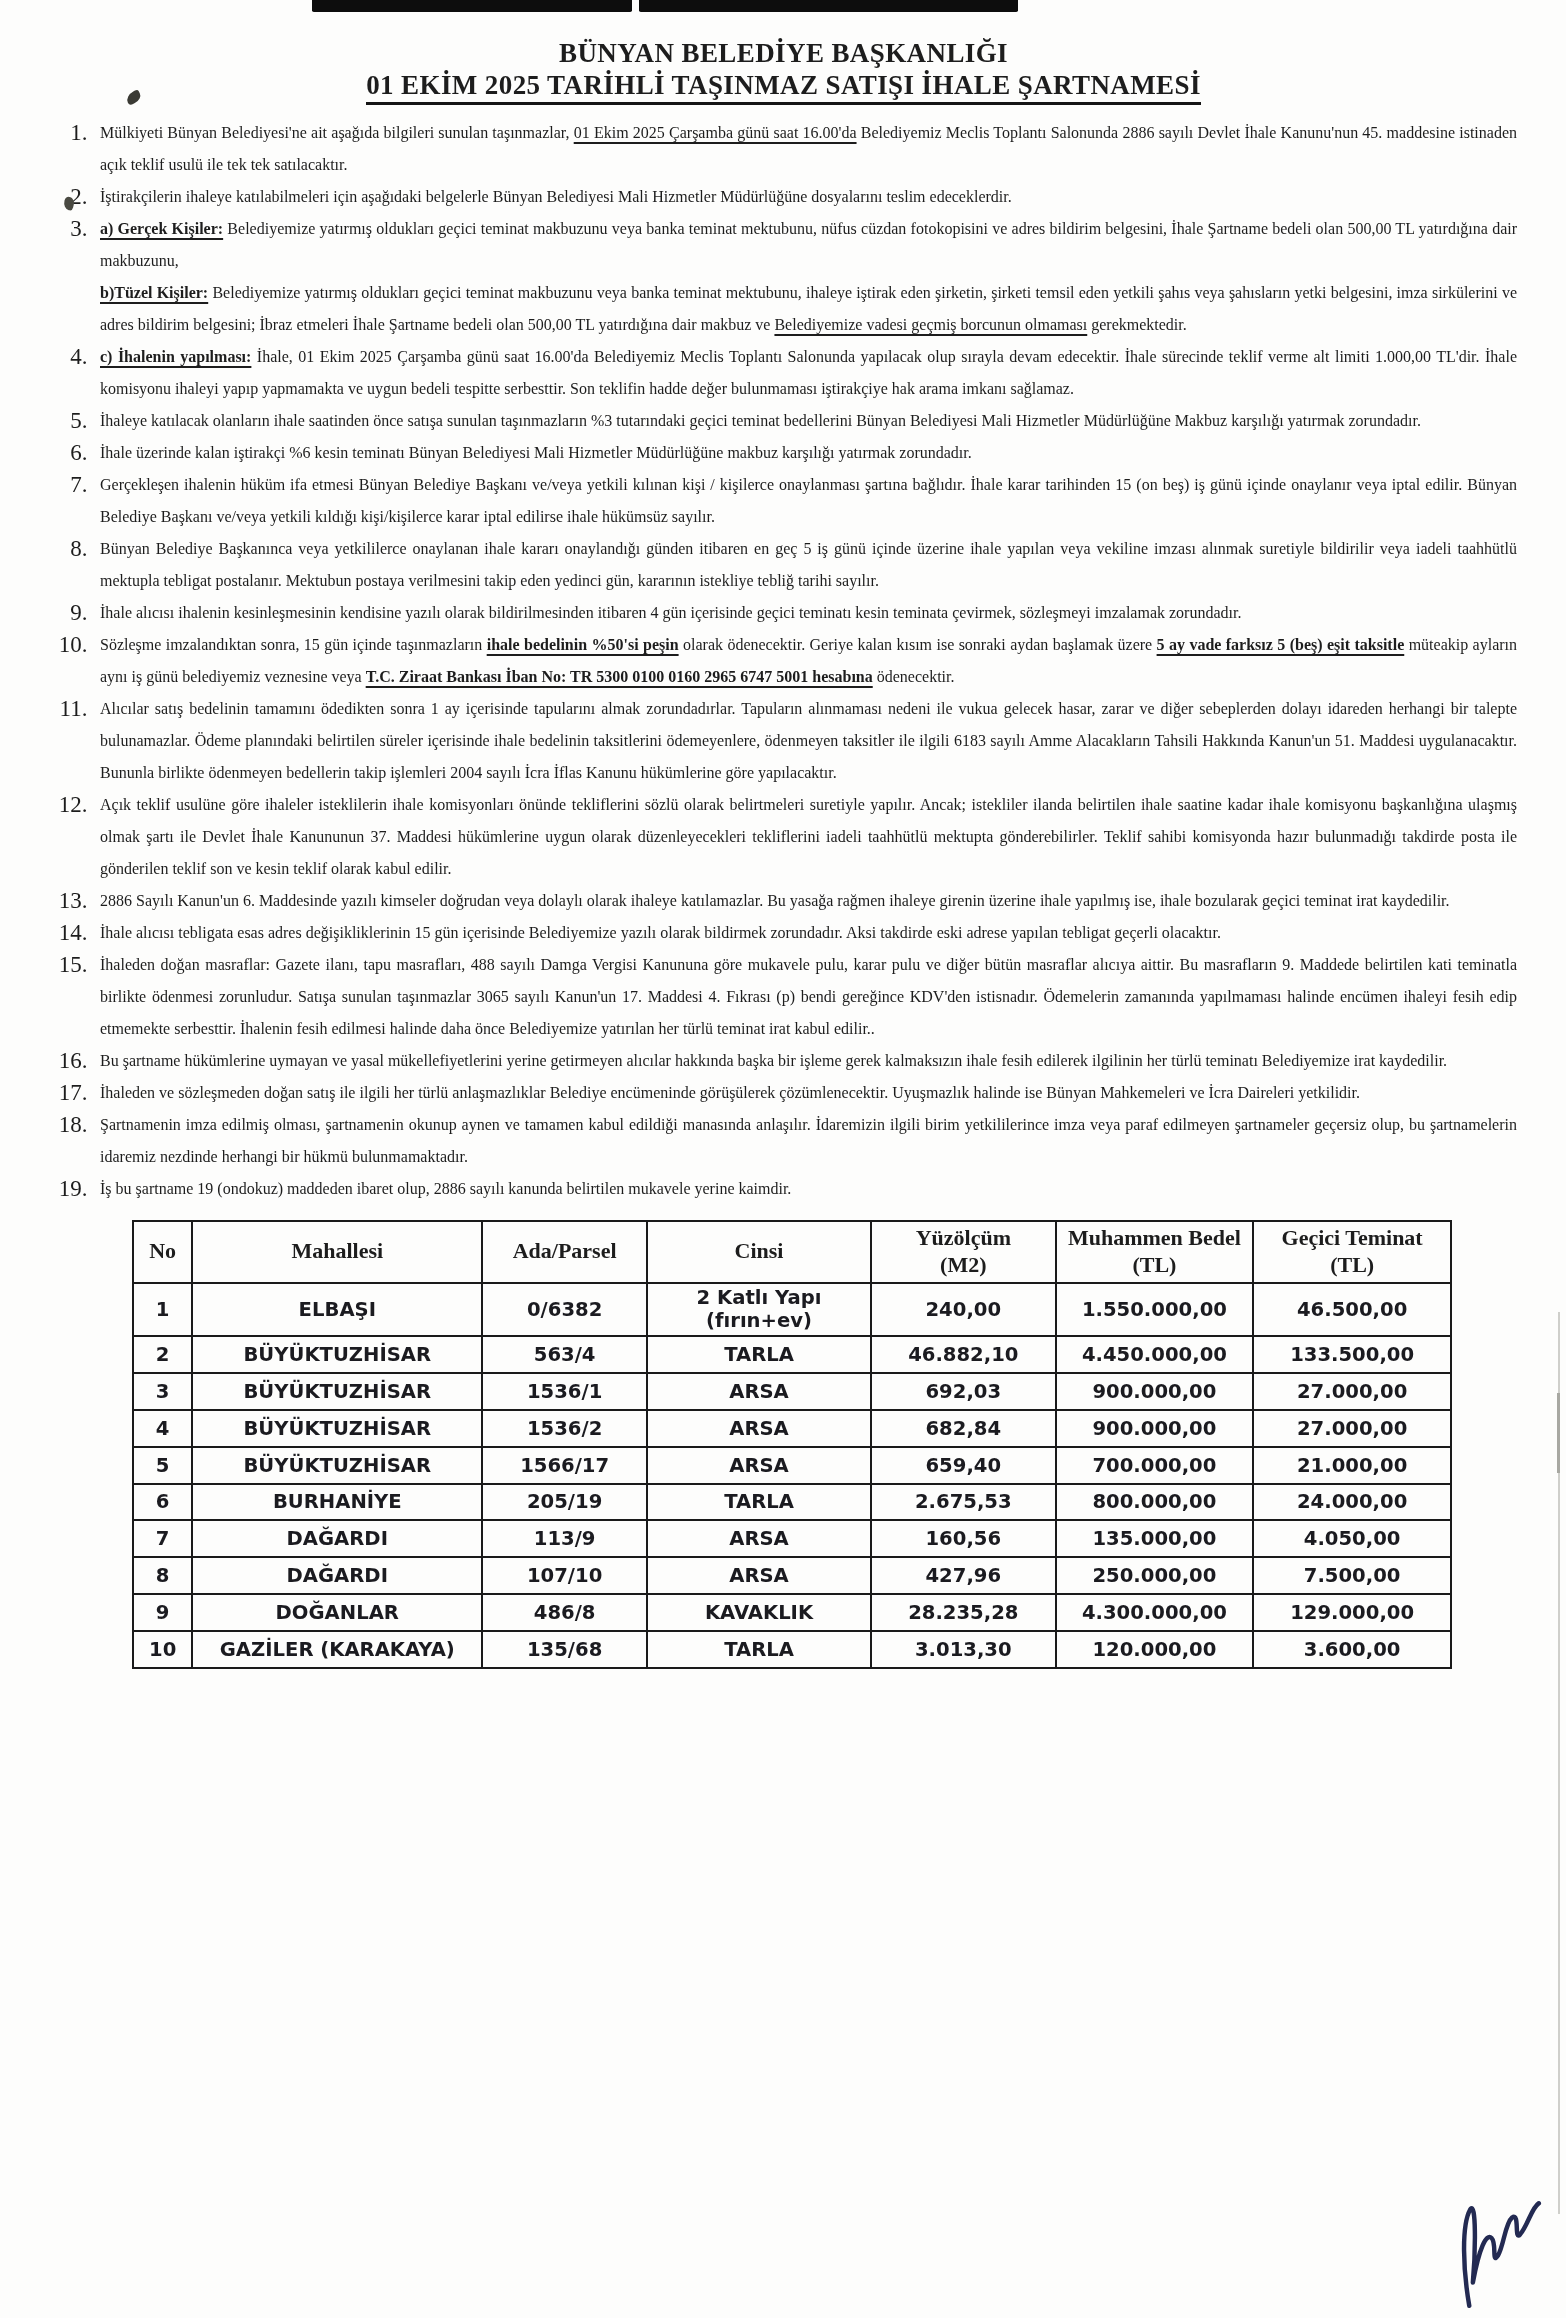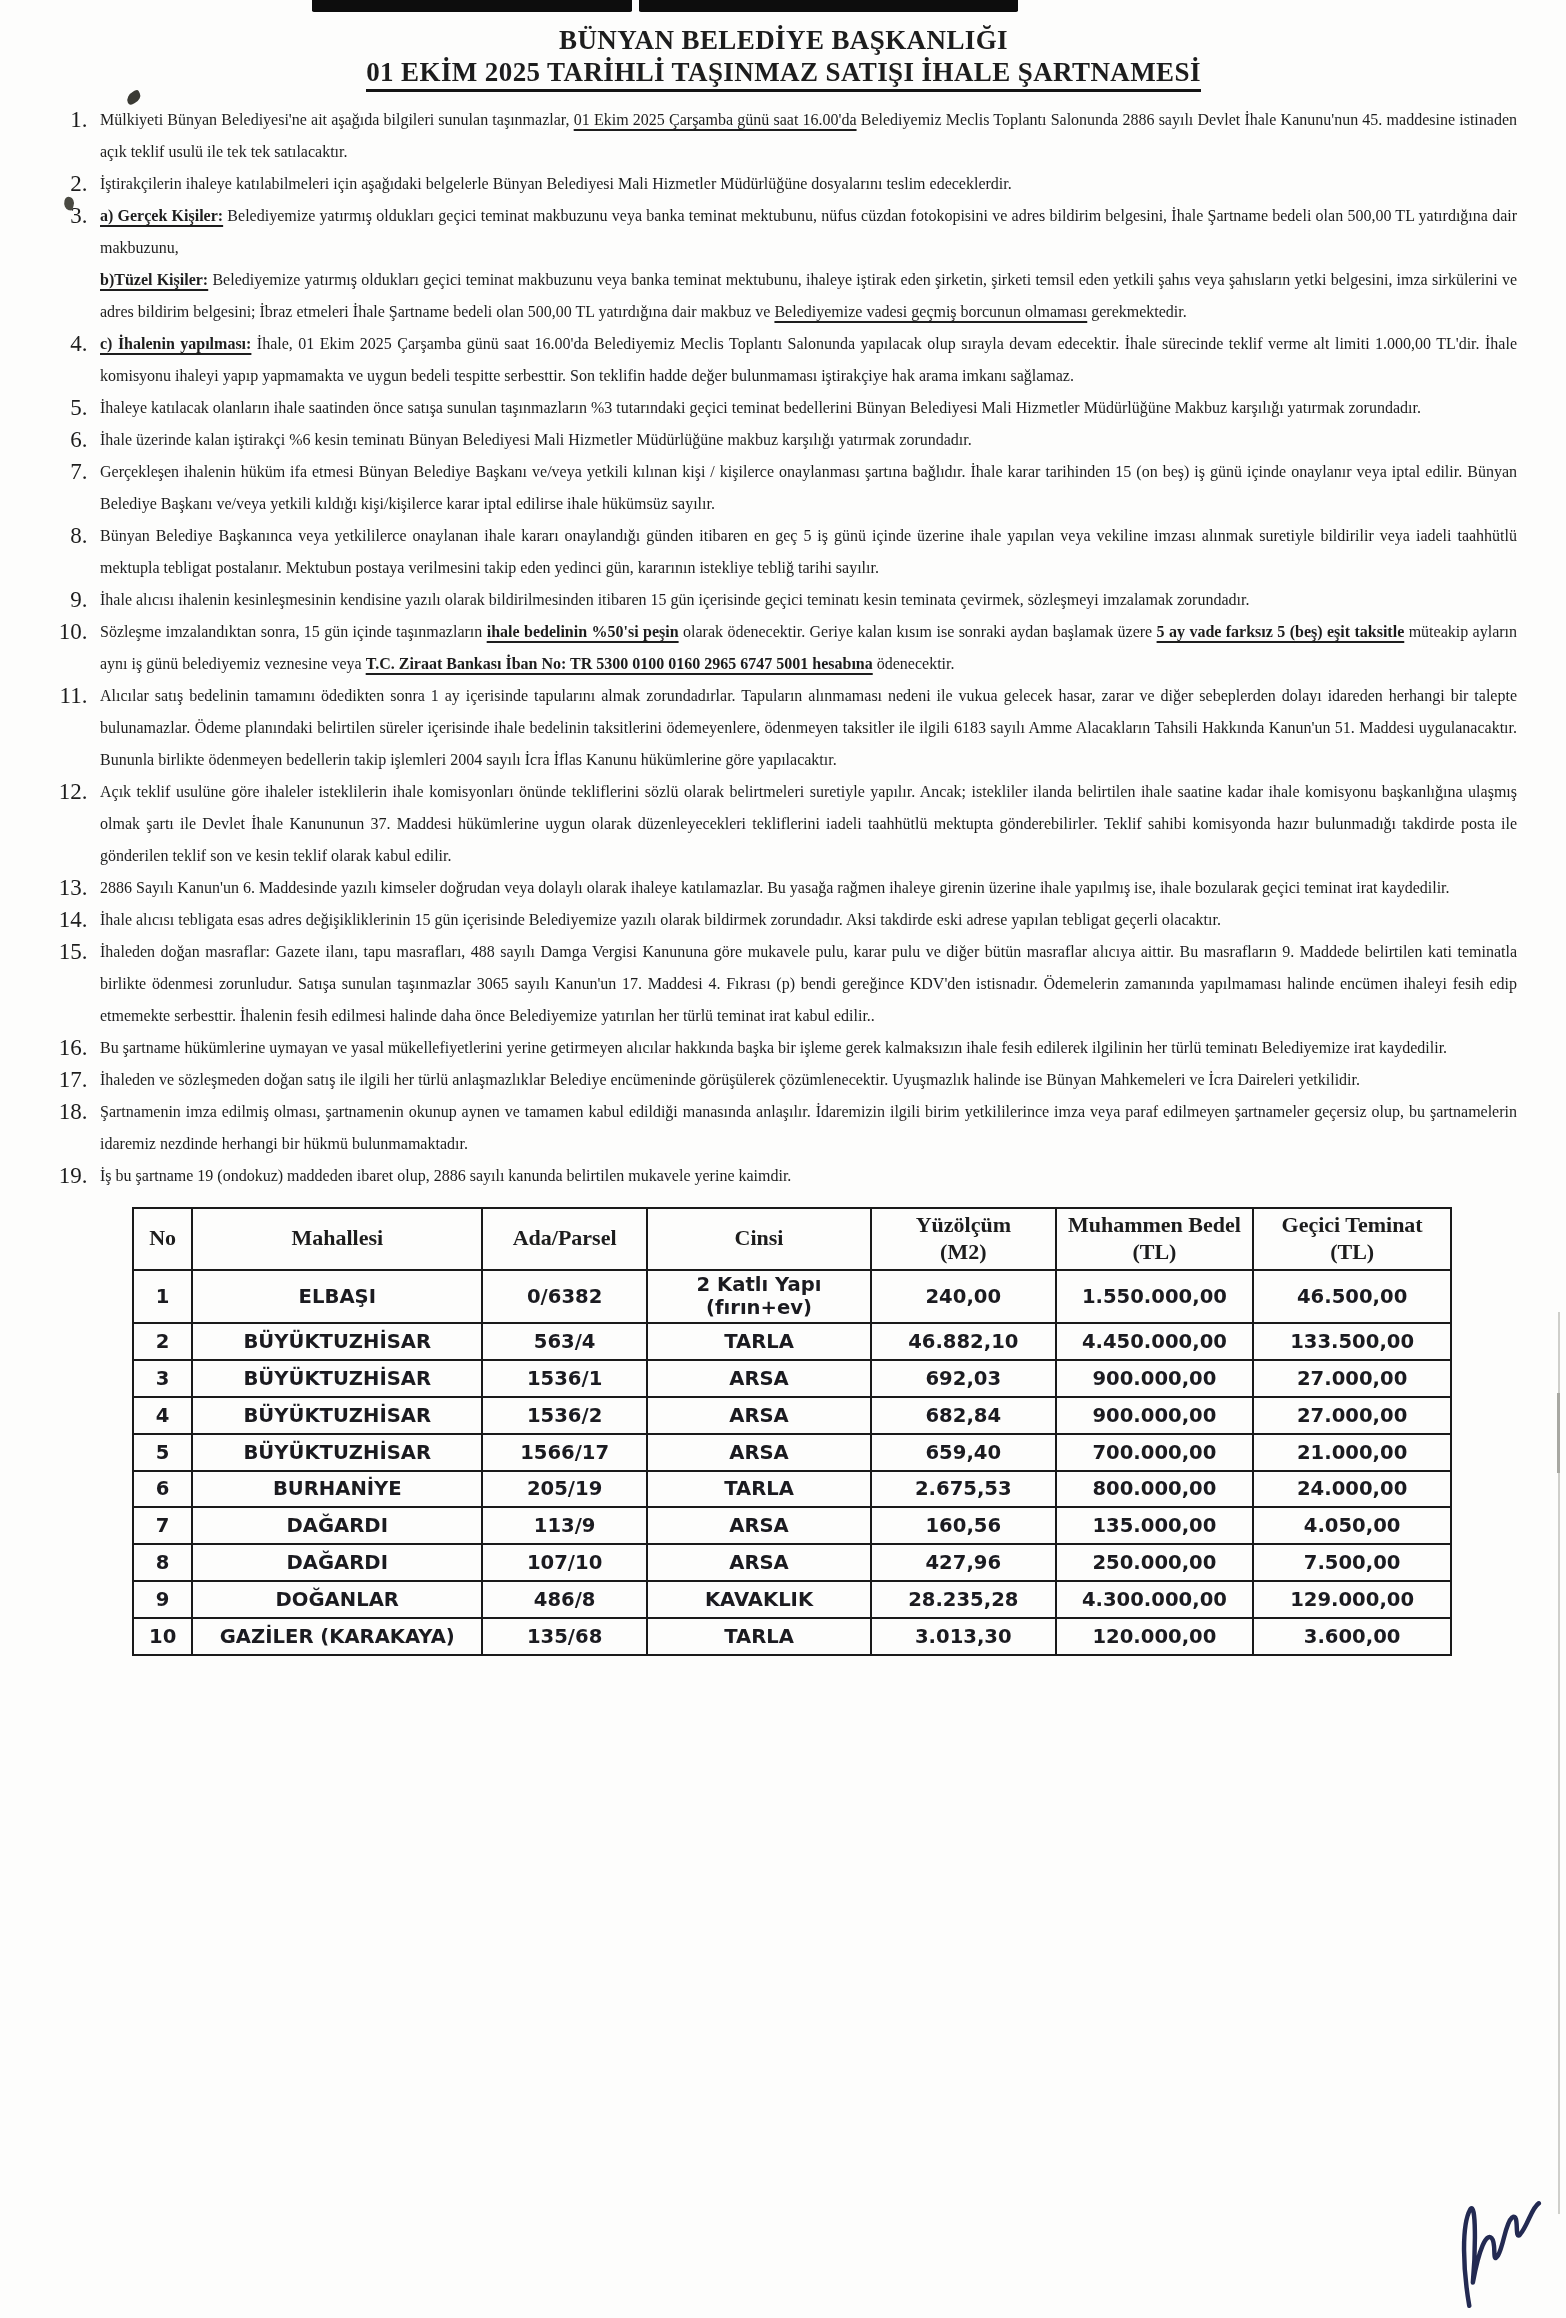--- a/index.html
+++ b/index.html
@@ -17,21 +17,21 @@
   .scan-bar.seg1{left:312px;width:320px;border-radius:0 0 1.8px 1.8px;}
   .scan-bar.seg2{left:639px;width:379px;border-radius:0 0 1.8px 1.8px;}
   .speck{position:absolute;background:#3a3a34;display:block;}
   .speck.s1{left:126px;top:92px;width:15px;height:10.7px;border-radius:70% 20% 60% 30%;transform:rotate(-28deg);}
   .speck.s2{left:64px;top:197px;width:9.8px;height:12.5px;border-radius:40% 60% 30% 70%;transform:rotate(14deg);background:#4a4a42;}
   .scan-edge{position:absolute;left:1558px;top:1312px;width:1.8px;height:902px;background:#cfcfcb;}
   .scan-edge-dark{position:absolute;left:1557px;top:1393px;width:2.7px;height:80px;background:#a8a8a2;}
 
   header{padding-top:23px;text-align:center;}
   .tc{font-size:19.6px;font-weight:bold;letter-spacing:0.9px;}
-  .org{font-size:27px;font-weight:bold;margin-top:2px;letter-spacing:0.4px;}
+  .org{font-size:27px;font-weight:bold;margin-top:15px;letter-spacing:0.4px;}
   .doc-title-wrap{margin-top:1px;}
   .doc-title{display:inline-block;font-size:27px;font-weight:bold;border-bottom:3.6px solid #151515;padding-bottom:0.9px;letter-spacing:0.4px;}
 
   .articles{margin:12.5px 50px 0 43px;}
   .article{display:flex;}
   .article .num{flex:none;width:57px;text-align:right;padding-right:12.5px;box-sizing:border-box;font-size:23px;line-height:32px;}
   .article .body{flex:1;font-size:16px;line-height:32px;text-align:justify;}
   .u{text-decoration:underline;text-decoration-thickness:1.8px;text-underline-offset:3.6px;}
   .bu{font-weight:bold;text-decoration:underline;text-decoration-thickness:2.2px;text-underline-offset:3.6px;}
 
@@ -104,21 +104,21 @@
       <div class="article">
         <div class="num">7.</div>
         <div class="body"><span>Gerçekleşen ihalenin hüküm ifa etmesi Bünyan Belediye Başkanı ve/veya yetkili kılınan kişi / kişilerce onaylanması şartına bağlıdır. İhale karar tarihinden 15 (on beş) iş günü içinde onaylanır veya iptal edilir. Bünyan Belediye Başkanı ve/veya yetkili kıldığı kişi/kişilerce karar iptal edilirse ihale hükümsüz sayılır.</span></div>
       </div>
       <div class="article">
         <div class="num">8.</div>
         <div class="body"><span>Bünyan Belediye Başkanınca veya yetkililerce onaylanan ihale kararı onaylandığı günden itibaren en geç 5 iş günü içinde üzerine ihale yapılan veya vekiline imzası alınmak suretiyle bildirilir veya iadeli taahhütlü mektupla tebligat postalanır. Mektubun postaya verilmesini takip eden yedinci gün, kararının istekliye tebliğ tarihi sayılır.</span></div>
       </div>
       <div class="article">
         <div class="num">9.</div>
-        <div class="body"><span>İhale alıcısı ihalenin kesinleşmesinin kendisine yazılı olarak bildirilmesinden itibaren 15 gün içerisinde geçici teminatı kesin teminata çevirmek, sözleşmeyi imzalamak zorundadır.</span></div>
+        <div class="body"><span>İhale alıcısı ihalenin kesinleşmesinin kendisine yazılı olarak bildirilmesinden itibaren 4 gün içerisinde geçici teminatı kesin teminata çevirmek, sözleşmeyi imzalamak zorundadır.</span></div>
       </div>
       <div class="article">
         <div class="num">10.</div>
         <div class="body"><span>Sözleşme imzalandıktan sonra, 15 gün içinde taşınmazların </span><span class="bu">ihale bedelinin %50'si peşin</span><span> olarak ödenecektir. Geriye kalan kısım ise sonraki aydan başlamak üzere </span><span class="bu">5 ay vade farksız 5 (beş) eşit taksitle</span><span> müteakip ayların aynı iş günü belediyemiz veznesine veya </span><span class="bu">T.C. Ziraat Bankası İban No: TR 5300 0100 0160 2965 6747 5001 hesabına</span><span> ödenecektir.</span></div>
       </div>
       <div class="article">
         <div class="num">11.</div>
         <div class="body"><span>Alıcılar satış bedelinin tamamını ödedikten sonra 1 ay içerisinde tapularını almak zorundadırlar. Tapuların alınmaması nedeni ile vukua gelecek hasar, zarar ve diğer sebeplerden dolayı idareden herhangi bir talepte bulunamazlar. Ödeme planındaki belirtilen süreler içerisinde ihale bedelinin taksitlerini ödemeyenlere, ödenmeyen taksitler ile ilgili 6183 sayılı Amme Alacakların Tahsili Hakkında Kanun'un 51. Maddesi uygulanacaktır. Bununla birlikte ödenmeyen bedellerin takip işlemleri 2004 sayılı İcra İflas Kanunu hükümlerine göre yapılacaktır.</span></div>
       </div>
       <div class="article">

